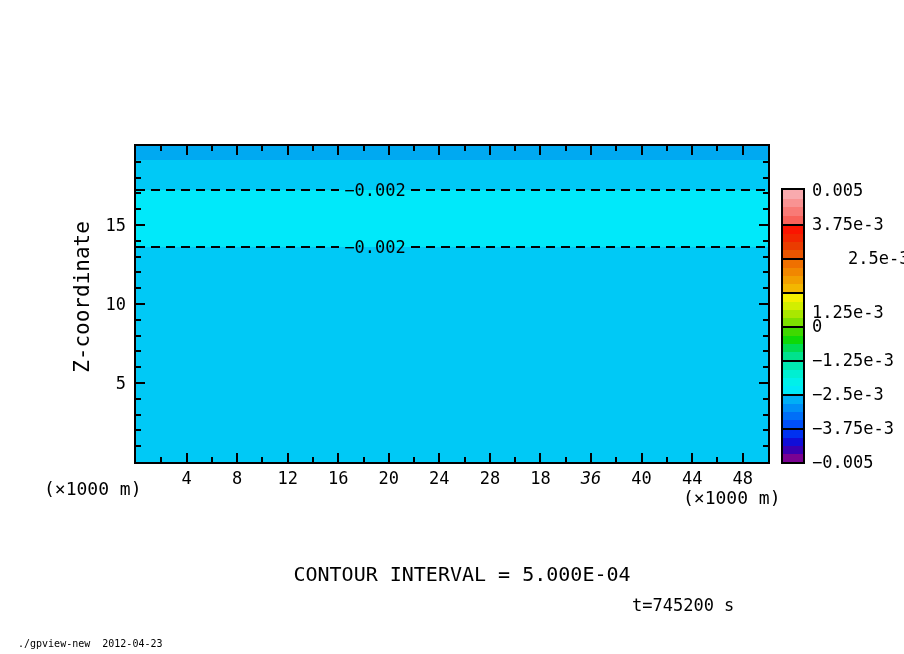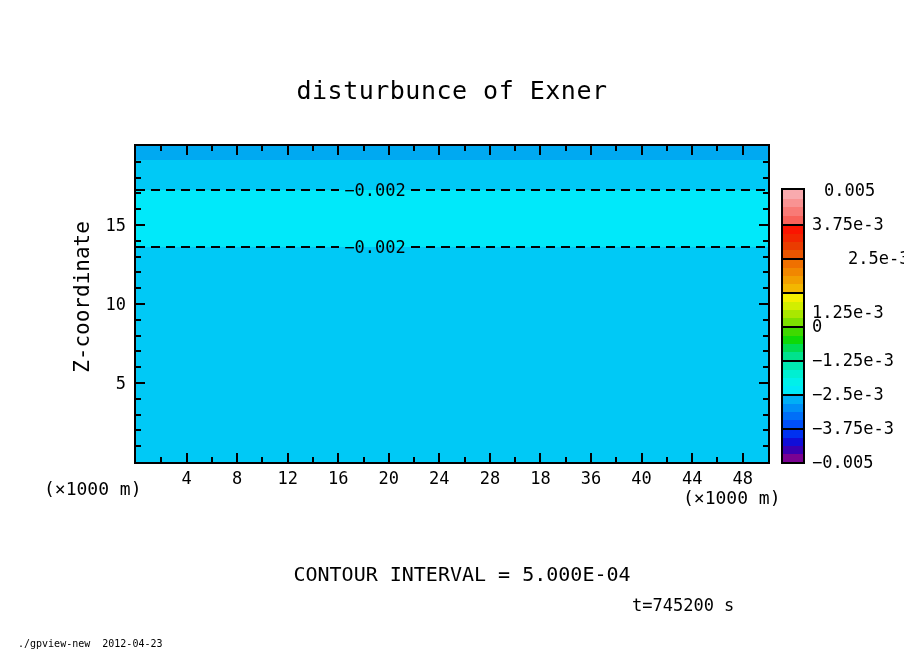--- a/index.html
+++ b/index.html
@@ -29,21 +29,20 @@
   .cbcell{flex:1;}
   .cblab{position:absolute;left:812px;height:20px;line-height:20px;font-size:17px;white-space:nowrap;}
   .footer{top:638px;font-size:10px;line-height:12px;white-space:pre;}
   .footer-left{left:18px;}
   .footer-right{right:49px;font-size:9.5px;}
 </style>
 </head>
 <body>
 
 <div class="canvas">
-  <div class="abs title">disturbunce of Exner</div>
 
   <div class="abs yaxis-title">Z-coordinate</div>
 
   <div class="abs plot" id="plot-area">
       <div class="band" style="top: 0px; height: 14.22px; background: rgb(0, 169, 241);"></div>
       <div class="band" style="top: 14.22px; height: 30.02px; background: rgb(0, 201, 246);"></div>
       <div class="band" style="top: 44.24px; height: 56.88px; background: rgb(0, 233, 250);"></div>
       <div class="band" style="top: 101.12px; height: 214.88px; background: rgb(0, 201, 246);"></div>
       <div class="cline" style="top: 34.24px;">
         <div class="dashseg" style="left: 0px; width: 203px;"></div>
@@ -145,21 +144,21 @@
 
   <div id="x-tick-labels">
       <div class="abs xticklab" style="left: 186.56px;">4</div>
       <div class="abs xticklab" style="left: 237.12px;">8</div>
       <div class="abs xticklab" style="left: 287.68px;">12</div>
       <div class="abs xticklab" style="left: 338.24px;">16</div>
       <div class="abs xticklab" style="left: 388.8px;">20</div>
       <div class="abs xticklab" style="left: 439.36px;">24</div>
       <div class="abs xticklab" style="left: 489.92px;">28</div>
       <div class="abs xticklab" style="left: 540.48px;">18</div>
-      <div class="abs xticklab" style="left: 591.04px;">36</div>
+      <div class="abs xticklab" style="left: 591.04px; font-style: italic;">36</div>
       <div class="abs xticklab" style="left: 641.6px;">40</div>
       <div class="abs xticklab" style="left: 692.16px;">44</div>
       <div class="abs xticklab" style="left: 742.72px;">48</div>
     </div>
   <div id="y-tick-labels">
       <div class="abs yticklab" style="top: 373px;">5</div>
       <div class="abs yticklab" style="top: 294px;">10</div>
       <div class="abs yticklab" style="top: 215px;">15</div>
     </div>
 
@@ -213,21 +212,21 @@
         <div class="cbcell" style="background: rgb(0, 79, 248);"></div>
       </div>
       <div class="cbseg">
         <div class="cbcell" style="background: rgb(0, 49, 240);"></div>
         <div class="cbcell" style="background: rgb(16, 14, 216);"></div>
         <div class="cbcell" style="background: rgb(58, 0, 178);"></div>
         <div class="cbcell" style="background: rgb(122, 2, 146);"></div>
       </div>
     </div>
   <div id="colorbar-labels">
-      <div class="abs cblab" style="top: 180px; margin-left: 12px;">0.005</div>
+      <div class="abs cblab" style="top: 180px;">0.005</div>
       <div class="abs cblab" style="top: 214px;">3.75e-3</div>
       <div class="abs cblab" style="top: 248px; margin-left: 36px;">2.5e-3</div>
       <div class="abs cblab" style="top: 282px; margin-top: 20px;">1.25e-3</div>
       <div class="abs cblab" style="top: 316px;">0</div>
       <div class="abs cblab" style="top: 350px;">−1.25e-3</div>
       <div class="abs cblab" style="top: 384px;">−2.5e-3</div>
       <div class="abs cblab" style="top: 418px;">−3.75e-3</div>
       <div class="abs cblab" style="top: 452px;">−0.005</div>
     </div>
 

